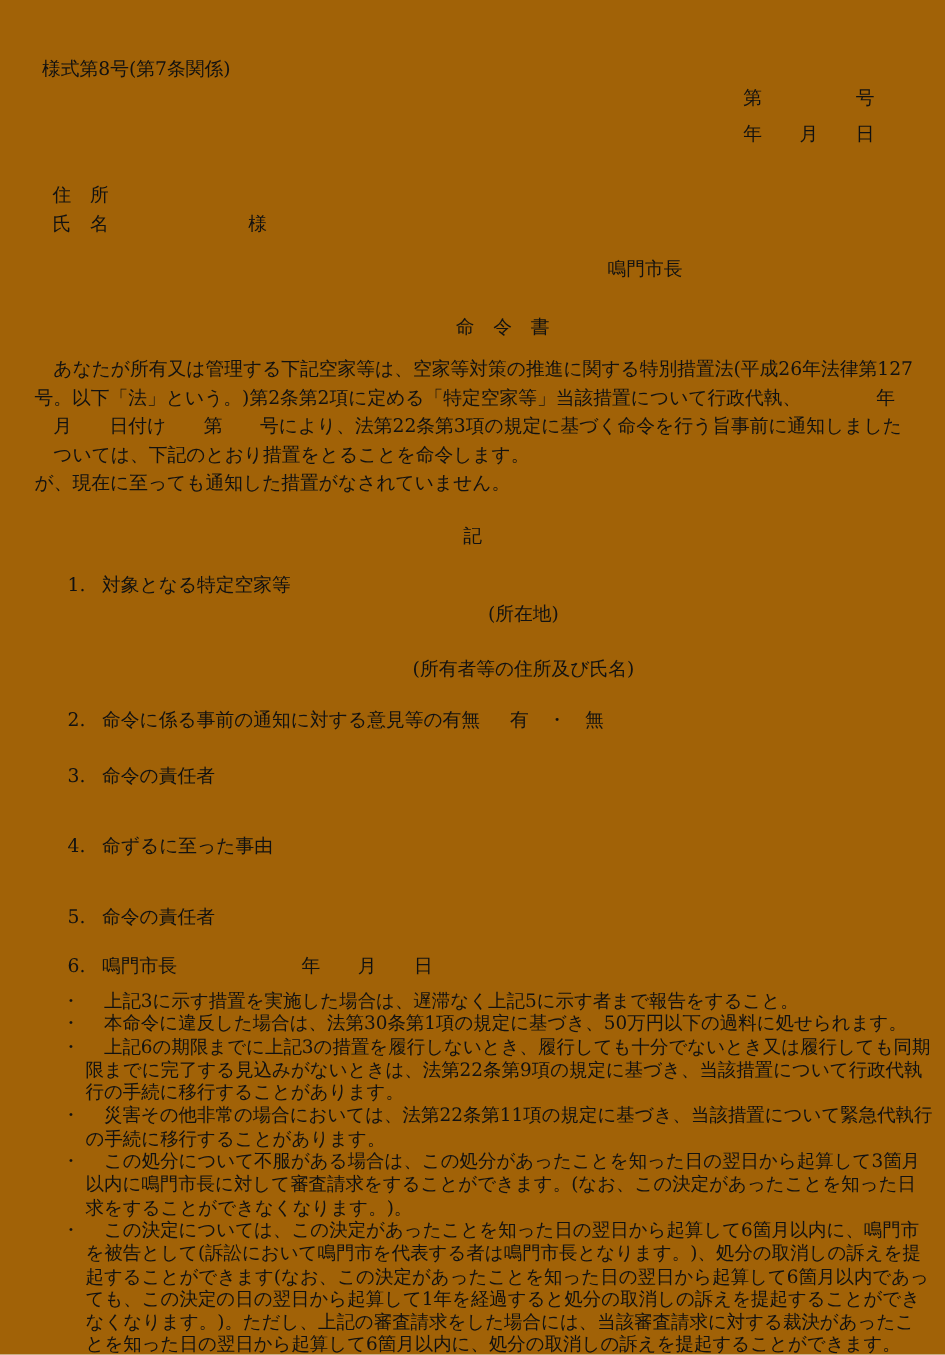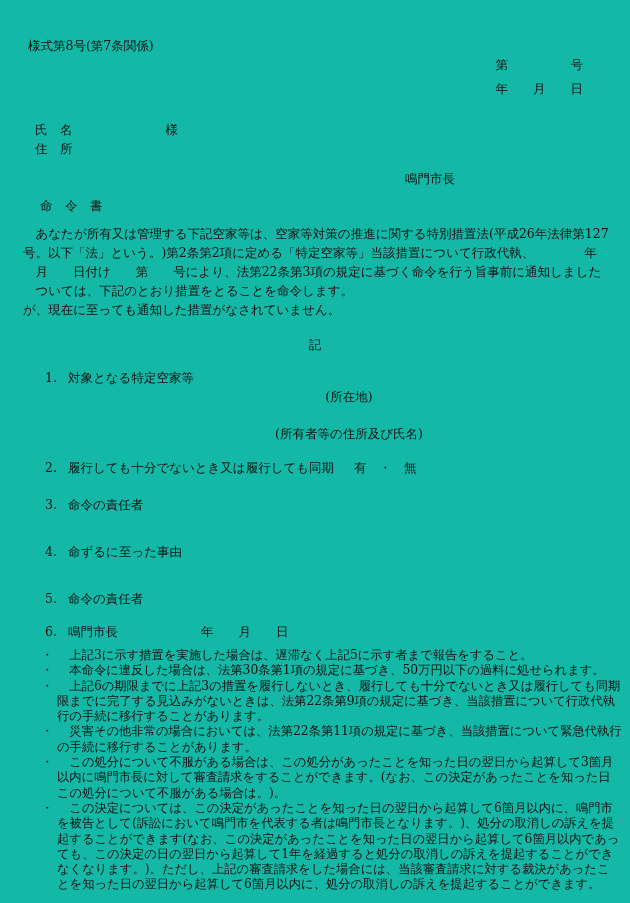--- a/index.html
+++ b/index.html
@@ -1,34 +1,34 @@
 <!DOCTYPE html>
 <html lang="ja"><head>
 <meta charset="utf-8">
 <style>
   html,body{margin:0;padding:0;background:#e9e9e9;}
   .page{
     position:relative;
     width:630px;height:903px;
     margin:0 auto;
-    background:#14b8a6;
+    background:#a16207;
     color:#111111;
     font-family:"DejaVu Serif","Liberation Serif",serif;
     font-size:12.5px;
     overflow:hidden;
   }
   .pre{white-space:pre;}
   .row{line-height:19px;}
   .form-number{margin:36px 0 0 28px;}
   .right-meta{text-align:right;padding-right:47px;}
   .recipient{margin-left:35px;}
   .recipient .row{line-height:19px;}
   .honorific{margin-left:93px;}
   .issuer{margin-top:11px;margin-left:405px;line-height:19px;}
-  .doc-title{margin-top:8px;text-align:left;line-height:19px;padding-left:40px;}
+  .doc-title{margin-top:20px;text-align:center;line-height:19px;padding-left:40px;}
   .body-paragraph{margin-top:9px;margin-left:23px;line-height:19px;}
   .record-heading{margin-top:16px;text-align:center;line-height:19px;}
   .items{margin-left:45px;}
   .item{line-height:19px;}
   .item-head{display:flex;}
   .item-no{display:inline-block;width:23px;flex:0 0 23px;}
   .item-sub{margin-left:23px;text-align:center;}
   .sub-gap{margin-top:18px;}
   .item-1{margin-top:14px;}
   .item-2{margin-top:15px;}
@@ -47,24 +47,24 @@
 <body>
 
 <div class="page">
 
   <div class="row form-number">様式第8号(第7条関係)</div>
 
   <div class="row right-meta pre">第　　　　　号</div>
   <div class="row right-meta pre" style="margin-top:5px;">年　　月　　日</div>
 
   <div class="recipient" style="margin-top:22px;">
+    <div class="row pre">住　所</div>
     <div class="row">
       <span class="pre">氏　名</span><span class="honorific">様</span>
     </div>
-    <div class="row pre">住　所</div>
   </div>
 
   <div class="issuer">鳴門市長</div>
 
   <div class="doc-title pre">命　令　書</div>
 
   <div class="body-paragraph">
     <div class="pre">　あなたが所有又は管理する下記空家等は、空家等対策の推進に関する特別措置法(平成26年法律第127</div>
     <div class="pre">号。以下「法」という。)第2条第2項に定める「特定空家等」当該措置について行政代執、　　　　年</div>
     <div class="pre">　月　　日付け　　第　　号により、法第22条第3項の規定に基づく命令を行う旨事前に通知しました</div>
@@ -81,21 +81,21 @@
         <span class="item-no">1.</span>
         <span>対象となる特定空家等</span>
       </div>
       <div class="item-sub">(所在地)</div>
       <div class="item-sub sub-gap">(所有者等の住所及び氏名)</div>
     </div>
 
     <div class="item item-2">
       <div class="item-head">
         <span class="item-no">2.</span>
-        <span>履行しても十分でないとき又は履行しても同期</span>
+        <span>命令に係る事前の通知に対する意見等の有無</span>
         <span class="item-options pre">有　・　無</span>
       </div>
     </div>
 
     <div class="item item-3">
       <div class="item-head">
         <span class="item-no">3.</span>
         <span>命令の責任者</span>
       </div>
     </div>
@@ -146,21 +146,21 @@
     <div class="note">
       <span class="bullet">・</span>
       <div class="note-line pre">　災害その他非常の場合においては、法第22条第11項の規定に基づき、当該措置について緊急代執行</div>
       <div class="note-line pre">の手続に移行することがあります。</div>
     </div>
 
     <div class="note">
       <span class="bullet">・</span>
       <div class="note-line pre">　この処分について不服がある場合は、この処分があったことを知った日の翌日から起算して3箇月</div>
       <div class="note-line pre">以内に鳴門市長に対して審査請求をすることができます。(なお、この決定があったことを知った日</div>
-      <div class="note-line pre">この処分について不服がある場合は。)。</div>
+      <div class="note-line pre">求をすることができなくなります。)。</div>
     </div>
 
     <div class="note">
       <span class="bullet">・</span>
       <div class="note-line pre">　この決定については、この決定があったことを知った日の翌日から起算して6箇月以内に、鳴門市</div>
       <div class="note-line pre">を被告として(訴訟において鳴門市を代表する者は鳴門市長となります。)、処分の取消しの訴えを提</div>
       <div class="note-line pre">起することができます(なお、この決定があったことを知った日の翌日から起算して6箇月以内であっ</div>
       <div class="note-line pre">ても、この決定の日の翌日から起算して1年を経過すると処分の取消しの訴えを提起することができ</div>
       <div class="note-line pre">なくなります。)。ただし、上記の審査請求をした場合には、当該審査請求に対する裁決があったこ</div>
       <div class="note-line pre">とを知った日の翌日から起算して6箇月以内に、処分の取消しの訴えを提起することができます。</div>

